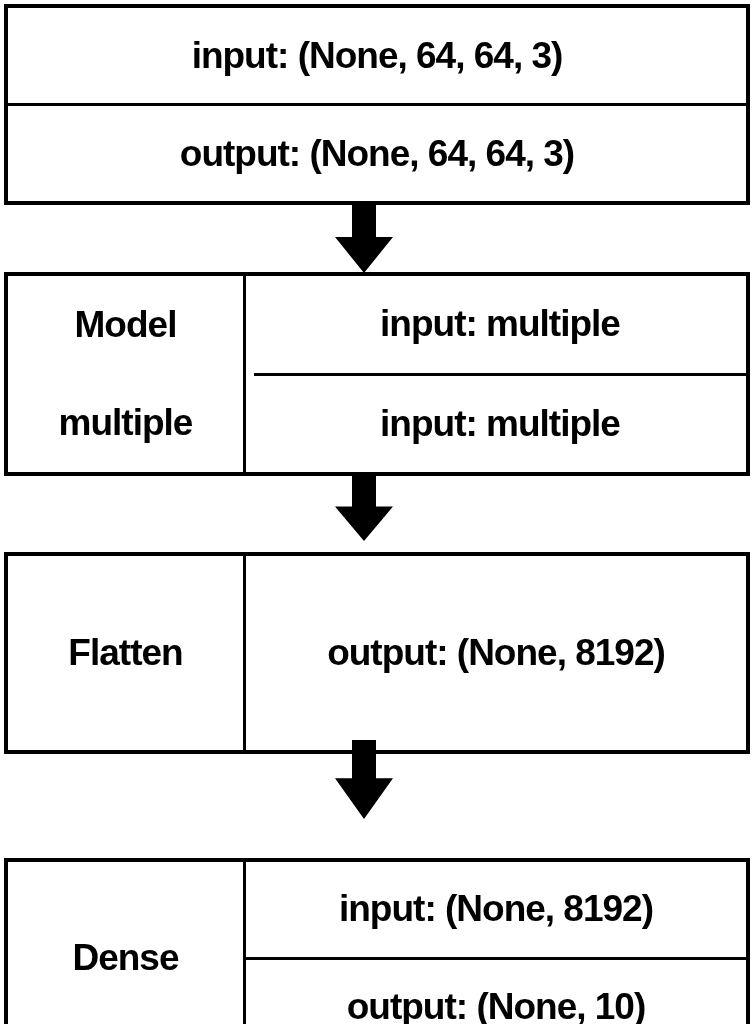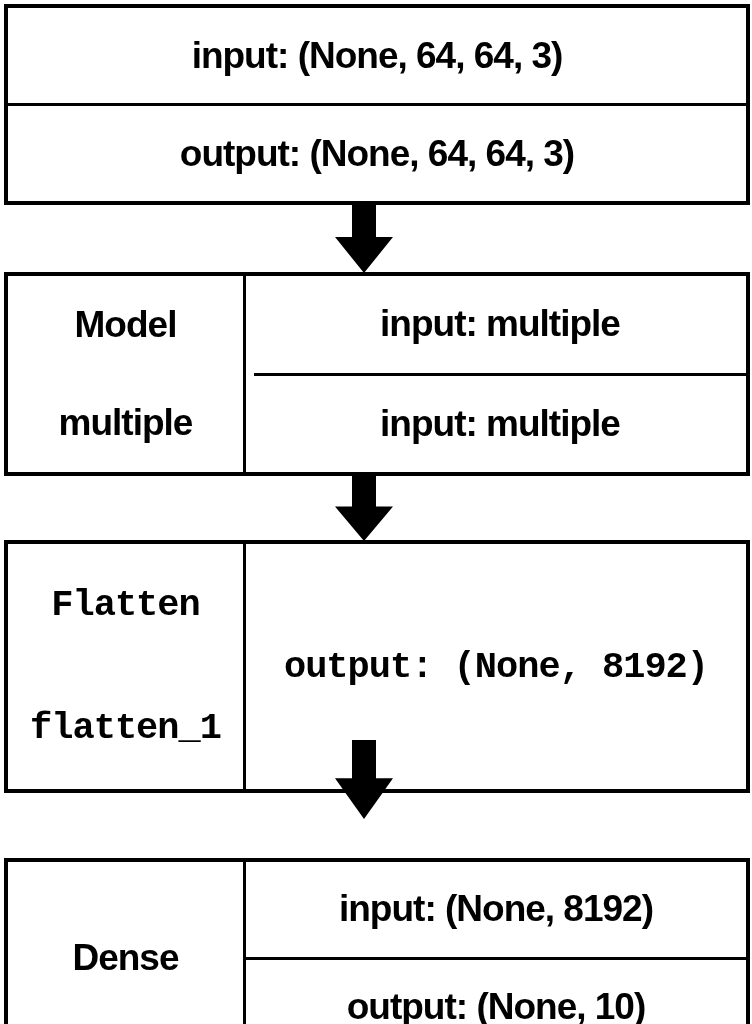--- a/index.html
+++ b/index.html
@@ -94,24 +94,23 @@
     <div class="io-cell">
       <div class="io-row first">input: multiple</div>
       <div class="io-row">input: multiple</div>
     </div>
   </div>
 
   <svg class="arrow" style="top:474px; height:67px;" viewBox="0 0 58 70" preserveAspectRatio="none">
     <polygon points="17,0 41,0 41,34 58,34 29,70 0,34 17,34" fill="currentColor"></polygon>
   </svg>
 
-  <div class="node" style="top:540px; height:253px;font-family:Liberation Mono, monospace;">
+  <div class="node" style="top:552px; height:202px;">
     <div class="type-cell">
       <div class="line">Flatten</div>
-      <div class="line">flatten_1</div>
     </div>
     <div class="io-cell">
       <div class="io-row">output: (None, 8192)</div>
     </div>
   </div>
 
   <svg class="arrow" style="top:740px; height:79px;" viewBox="0 0 58 70" preserveAspectRatio="none">
     <polygon points="17,0 41,0 41,34 58,34 29,70 0,34 17,34" fill="currentColor"></polygon>
   </svg>
 

